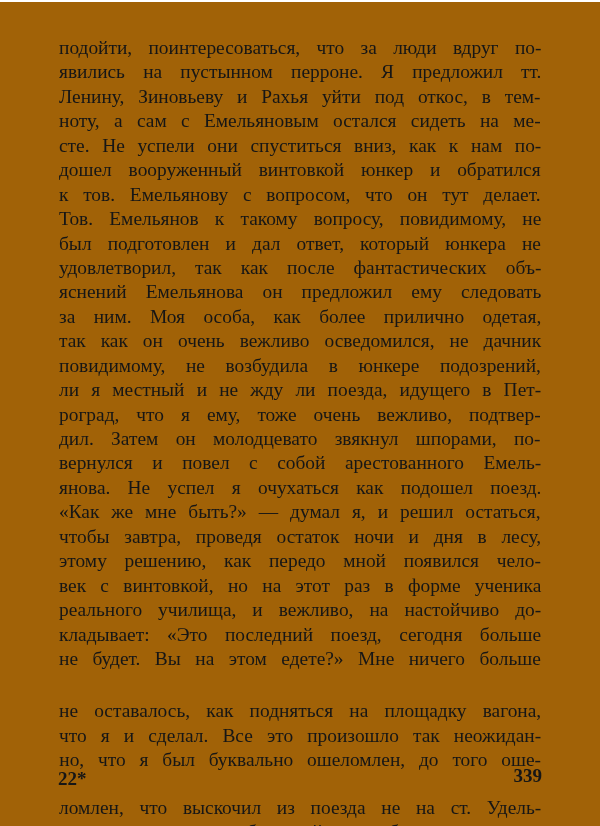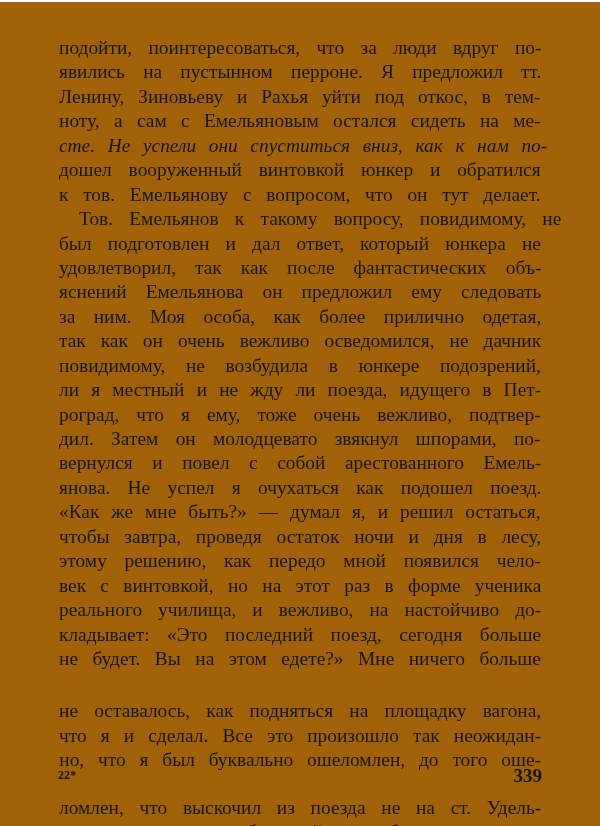--- a/index.html
+++ b/index.html
@@ -19,41 +19,41 @@
     display: block;
     white-space: nowrap;
     text-align: justify;
     text-align-last: justify;
     height: 24.45px;
     overflow: visible;
   }
   .footer-sig {
     position: absolute; left: 58px; top: 766px;
     font-family: "Liberation Serif", serif;
-    font-weight: bold; font-size: 12px; color: #161616;
+    font-weight: bold; font-size: 19px; color: #161616;
   }
   .footer-page {
     position: absolute; right: 58px; top: 763px;
     font-family: "Liberation Serif", serif;
     font-weight: bold; font-size: 19px; color: #161616;
   }
 </style>
 </head>
 <body>
 
 <div class="page">
   <div class="text-block">
     <span class="line" style="display: block; text-align: left; text-align-last: auto; word-spacing: 11.5px;">подойти, поинтересоваться, что за люди вдруг по-</span>
     <span class="line" style="display: block; text-align: left; text-align-last: auto; word-spacing: 13.3333px;">явились на пустынном перроне. Я предложил тт.</span>
     <span class="line" style="display: block; text-align: left; text-align-last: auto; word-spacing: 9px;">Ленину, Зиновьеву и Рахья уйти под откос, в тем-</span>
     <span class="line" style="display: block; text-align: left; text-align-last: auto; word-spacing: 9.5px;">ноту, а сам с Емельяновым остался сидеть на ме-</span>
-    <span class="line" style="display: block; text-align: left; text-align-last: auto; word-spacing: 7.77778px; font-style: italic;">сте. Не успели они спуститься вниз, как к нам по-</span>
+    <span class="line" style="display: block; text-align: left; text-align-last: auto; word-spacing: 7.77778px;">сте. Не успели они спуститься вниз, как к нам по-</span>
     <span class="line" style="display: block; text-align: left; text-align-last: auto; word-spacing: 12px;">дошел вооруженный винтовкой юнкер и обратился</span>
     <span class="line" style="display: block; text-align: left; text-align-last: auto; word-spacing: 9.875px;">к тов. Емельянову с вопросом, что он тут делает.</span>
-    <span class="line" style="display: block; text-align: left; text-align-last: auto; word-spacing: 11.3333px; margin-left: 20px;">Тов. Емельянов к такому вопросу, повидимому, не</span>
+    <span class="line" style="display: block; text-align: left; text-align-last: auto; word-spacing: 11.3333px;">Тов. Емельянов к такому вопросу, повидимому, не</span>
     <span class="line" style="display: block; text-align: left; text-align-last: auto; word-spacing: 11.2857px;">был подготовлен и дал ответ, который юнкера не</span>
     <span class="line" style="display: block; text-align: left; text-align-last: auto; word-spacing: 14.2px;">удовлетворил, так как после фантастических объ-</span>
     <span class="line" style="display: block; text-align: left; text-align-last: auto; word-spacing: 14.2px;">яснений Емельянова он предложил ему следовать</span>
     <span class="line" style="display: block; text-align: left; text-align-last: auto; word-spacing: 13.5714px;">за ним. Моя особа, как более прилично одетая,</span>
     <span class="line" style="display: block; text-align: left; text-align-last: auto; word-spacing: 10.1429px;">так как он очень вежливо осведомился, не дачник</span>
     <span class="line" style="display: block; text-align: left; text-align-last: auto; word-spacing: 15.8px;">повидимому, не возбудила в юнкере подозрений,</span>
     <span class="line" style="display: block; text-align: left; text-align-last: auto; word-spacing: 7.3px;">ли я местный и не жду ли поезда, идущего в Пет-</span>
     <span class="line" style="display: block; text-align: left; text-align-last: auto; word-spacing: 12.1429px;">роград, что я ему, тоже очень вежливо, подтвер-</span>
     <span class="line" style="display: block; text-align: left; text-align-last: auto; word-spacing: 12.5px;">дил. Затем он молодцевато звякнул шпорами, по-</span>
     <span class="line" style="display: block; text-align: left; text-align-last: auto; word-spacing: 14.6667px;">вернулся и повел с собой арестованного Емель-</span>

